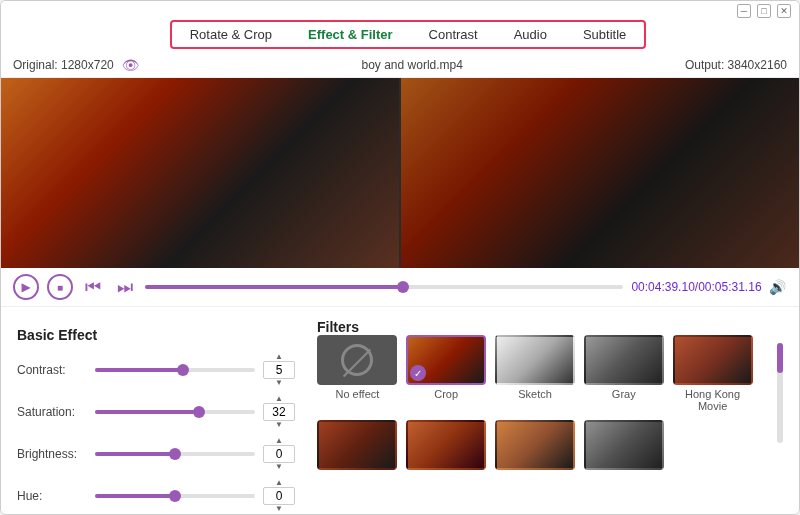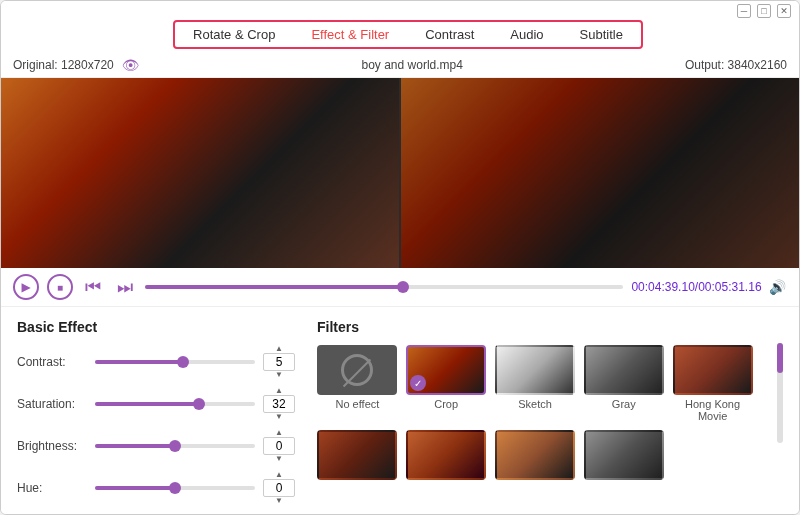--- a/index.html
+++ b/index.html
@@ -28,22 +28,22 @@
       padding: 5px 18px;
       font-size: 13px;
       cursor: pointer;
       color: #333;
       white-space: nowrap;
       background: transparent;
       border: none;
       outline: none;
     }
     .tab.active {
-      color: #ef4444;
-      font-weight: 400;
+      color: #15803d;
+      font-weight: 700;
     }
     
     .info-bar {
       display: flex;
       justify-content: space-between;
       align-items: center;
       padding: 4px 12px;
       font-size: 12px;
       color: #444;
       background: #fff;
@@ -144,20 +144,21 @@
     
     .effect-panel {
       width: 280px;
       flex-shrink: 0;
     }
     .panel-title {
       font-size: 14px;
       font-weight: 600;
       color: #222;
       margin-bottom: 10px;
+      margin-top: 8px;
     }
     .param-row {
       display: flex;
       align-items: center;
       margin-bottom: 8px;
       gap: 6px;
     }
     .param-label {
       width: 72px;
       font-size: 12px;
@@ -220,21 +221,20 @@
       color: #444;
     }
     
     .filters-panel {
       flex: 1;
     }
     .filters-title {
       font-size: 14px;
       font-weight: 600;
       color: #222;
-      margin-bottom: 10px;
     }
     .filters-grid {
       display: grid;
       grid-template-columns: repeat(5, 1fr);
       gap: 8px;
       overflow-y: auto;
       max-height: 160px;
       padding-right: 4px;
     }
     .filter-item {

